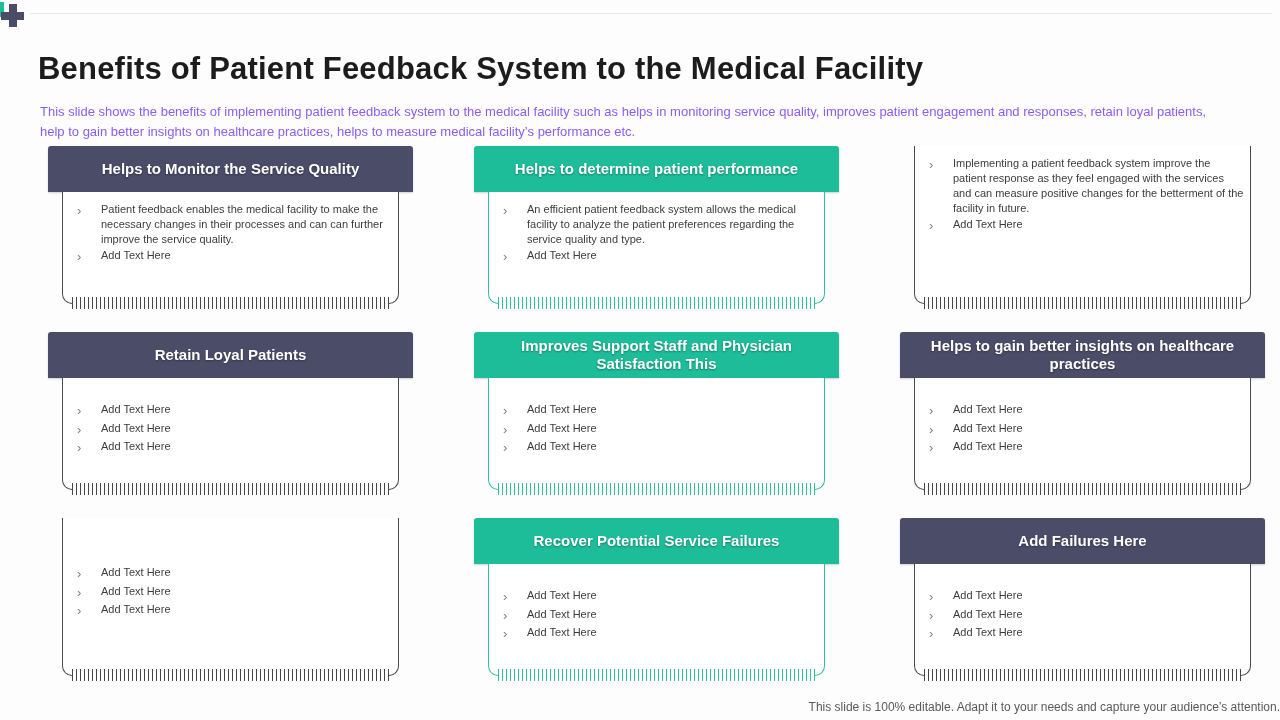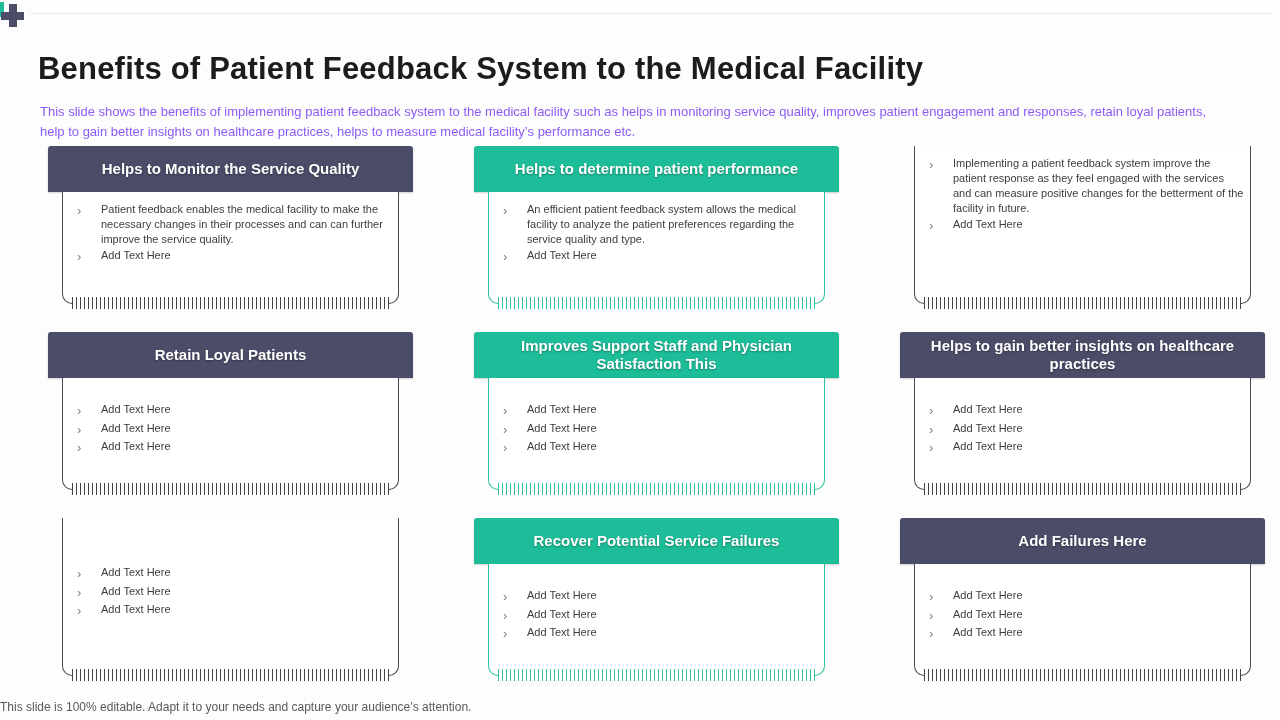--- a/index.html
+++ b/index.html
@@ -60,21 +60,21 @@
   }
   .btxt{color:#3d3d3d;font-size:11px;line-height:1.36;}
   .ticks{
     position:absolute;left:9px;right:9px;bottom:-6px;height:12px;
     background-color:#fdfdfe;
     background-image:repeating-linear-gradient(90deg,#000 0 1px,transparent 1px 4px);
   }
   .card.purple .ticks{background-image:repeating-linear-gradient(90deg,var(--purple-tick) 0 1px,transparent 1px 4px);}
   .card.teal   .ticks{background-image:repeating-linear-gradient(90deg,var(--teal-tick) 0 1px,transparent 1px 4px);}
   .footer-note{
-    position:absolute;left:0;right:0;bottom:6px;text-align:left;
+    position:absolute;left:0;right:0;bottom:6px;text-align:right;
     font-size:12px;color:#595959;
   }
 </style>
 </head>
 <body>
 
 <div class="slide" style="--purple: #4b4c68; --teal: #1ebd99; --purple-border: #4a4a52; --teal-border: #2fc0a3;">
   <div class="teal-mark"></div>
   <div class="plus-icon"></div>
   <div class="top-rule"></div>

